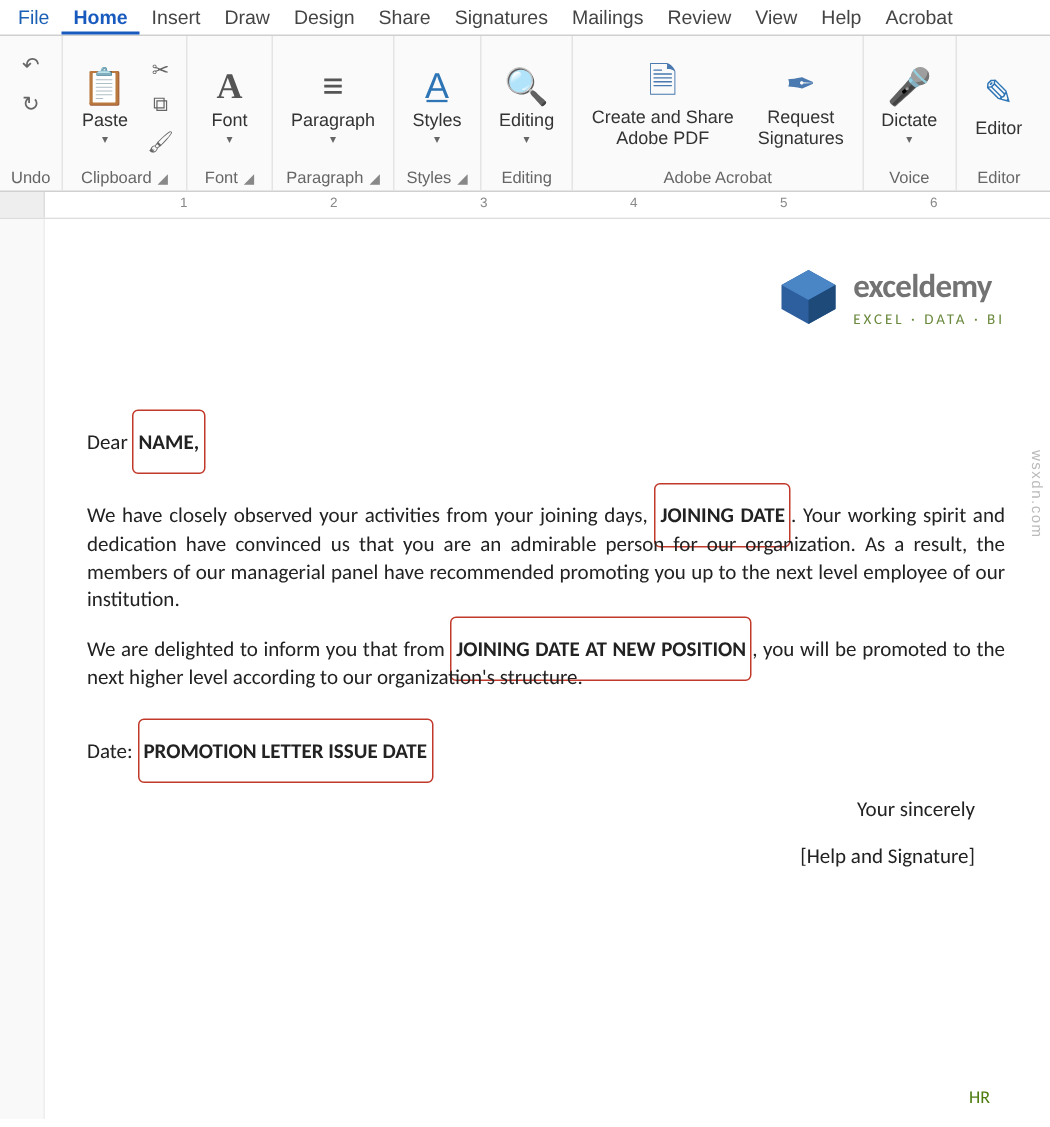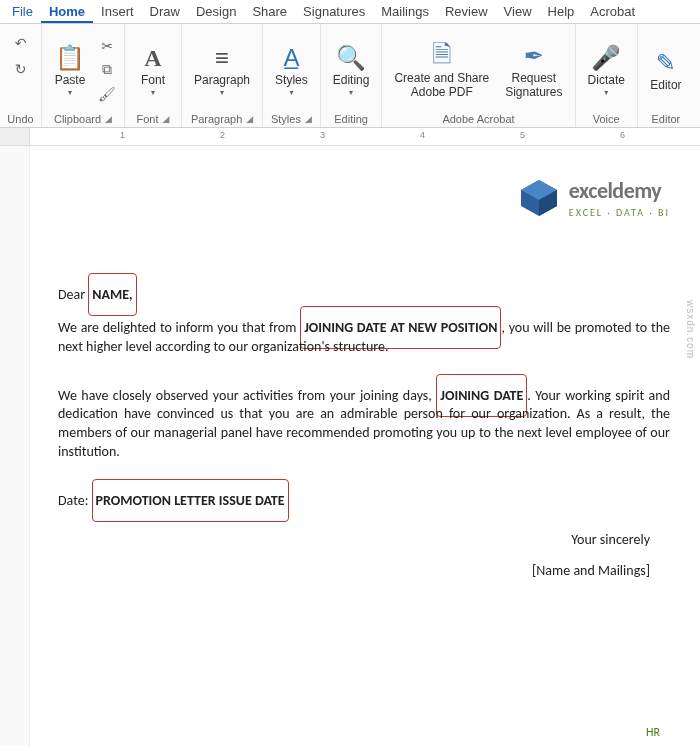--- a/index.html
+++ b/index.html
@@ -304,35 +304,35 @@
           <div class="logo-main">exceldemy</div>
           <div class="logo-sub">EXCEL · DATA · BI</div>
         </span>
       </span>
     </div>
 
     <p class="body">
       <span>Dear </span><span class="placeholder">NAME,</span>
     </p>
 
+    <p class="body mt">
+      <span>We have closely observed your activities from your joining days, </span><span class="placeholder">JOINING DATE</span><span>. Your working spirit and dedication have convinced us that you are an admirable person for our organization. As a result, the members of our managerial panel have recommended promoting you up to the next level employee of our institution.</span>
+    </p>
+
     <p class="body">
       <span>We are delighted to inform you that from </span><span class="placeholder">JOINING DATE AT NEW POSITION</span><span>, you will be promoted to the next higher level according to our organization's structure.</span>
     </p>
 
-    <p class="body mt">
-      <span>We have closely observed your activities from your joining days, </span><span class="placeholder">JOINING DATE</span><span>. Your working spirit and dedication have convinced us that you are an admirable person for our organization. As a result, the members of our managerial panel have recommended promoting you up to the next level employee of our institution.</span>
-    </p>
-
 
     <p class="body mt">
       <span>Date: </span><span class="placeholder">PROMOTION LETTER ISSUE DATE</span>
     </p>
 
     <div class="sig">
       <p>Your sincerely</p>
-      <p>[Name and Mailings]</p>
+      <p>[Help and Signature]</p>
     </div>
 
     <div class="hr-float">HR</div>
   </div>
 
   <div class="watermark">wsxdn.com</div>
 </div>
 
 </body></html>

